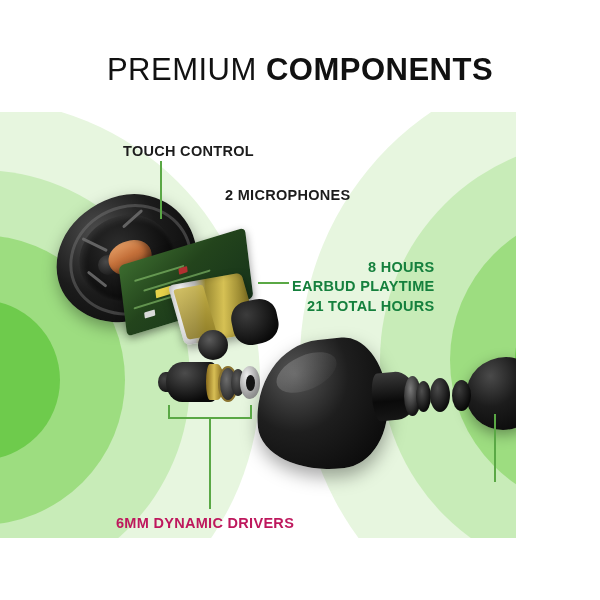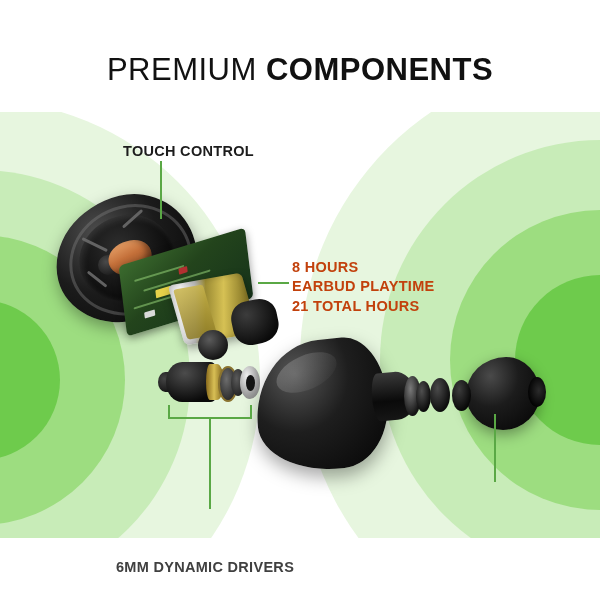--- a/index.html
+++ b/index.html
@@ -5,21 +5,21 @@
   html, body {
     margin: 0;
     padding: 0;
     background: #ffffff;
   }
   body {
     font-family: "Liberation Sans", sans-serif;
   }
   #infographic {
     position: relative;
-    width: 600px;
+    width: 516px;
     height: 600px;
     background: #ffffff;
     overflow: hidden;
   }
 
   
   .bg-layer {
     position: absolute;
     inset: 0;
     overflow: hidden;
@@ -470,23 +470,24 @@
   <div class="leader v" id="leader-touch" style="background: rgb(90, 168, 69);"></div>
   <div class="leader h" id="leader-playtime" style="background: rgb(90, 168, 69);"></div>
   <div class="leader v" id="leader-eartips" style="background: rgb(90, 168, 69);"></div>
   <div class="leader h" id="leader-drivers-bar" style="background: rgb(90, 168, 69);"></div>
   <div class="leader v" id="leader-drivers-l" style="background: rgb(90, 168, 69);"></div>
   <div class="leader v" id="leader-drivers-r" style="background: rgb(90, 168, 69);"></div>
   <div class="leader v" id="leader-drivers-stem" style="background: rgb(90, 168, 69);"></div>
 
   <div class="label" id="label-touch-control" style="color: rgb(28, 28, 28);">TOUCH CONTROL</div>
 
-
-  <div class="label multiline" id="label-playtime" style="color: #c2410c;">
+  <div class="label" id="label-microphones" style="color: rgb(28, 28, 28);">2 MICROPHONES</div>
+
+  <div class="label multiline" id="label-playtime" style="color: #15803d; text-align: right;">
     <span class="line">8 HOURS</span>
     <span class="line">EARBUD PLAYTIME</span>
     <span class="line">21 TOTAL HOURS</span>
   </div>
 
-  <div class="label" id="label-drivers" style="color: #404040; margin-top: 44px;">6MM DYNAMIC DRIVERS</div>
+  <div class="label" id="label-drivers" style="color: #be185d;">6MM DYNAMIC DRIVERS</div>
 
 
 </div>
 
 </body></html>

